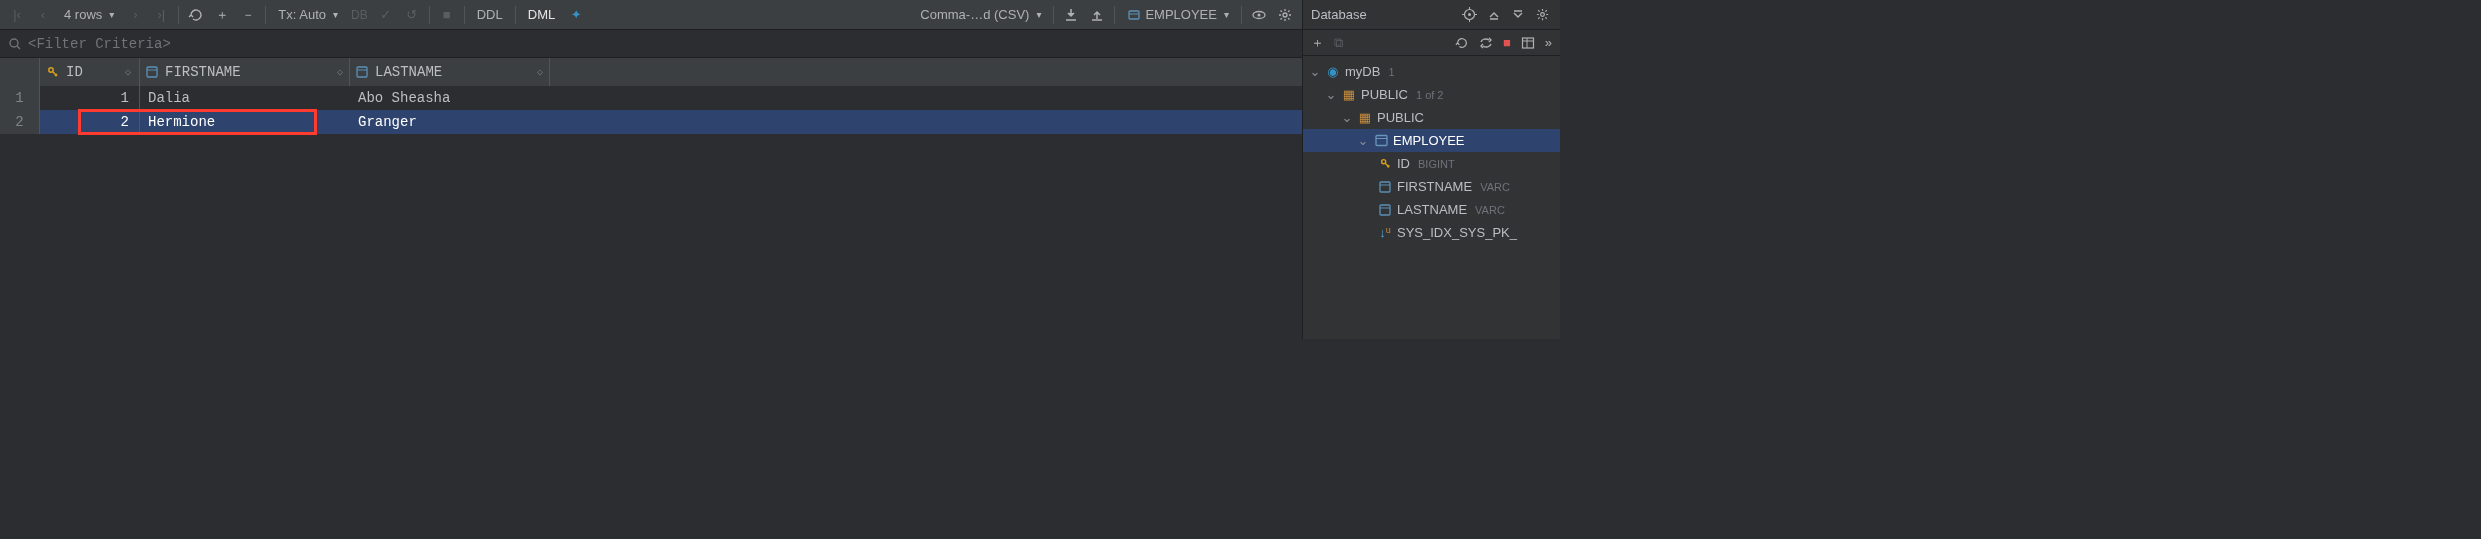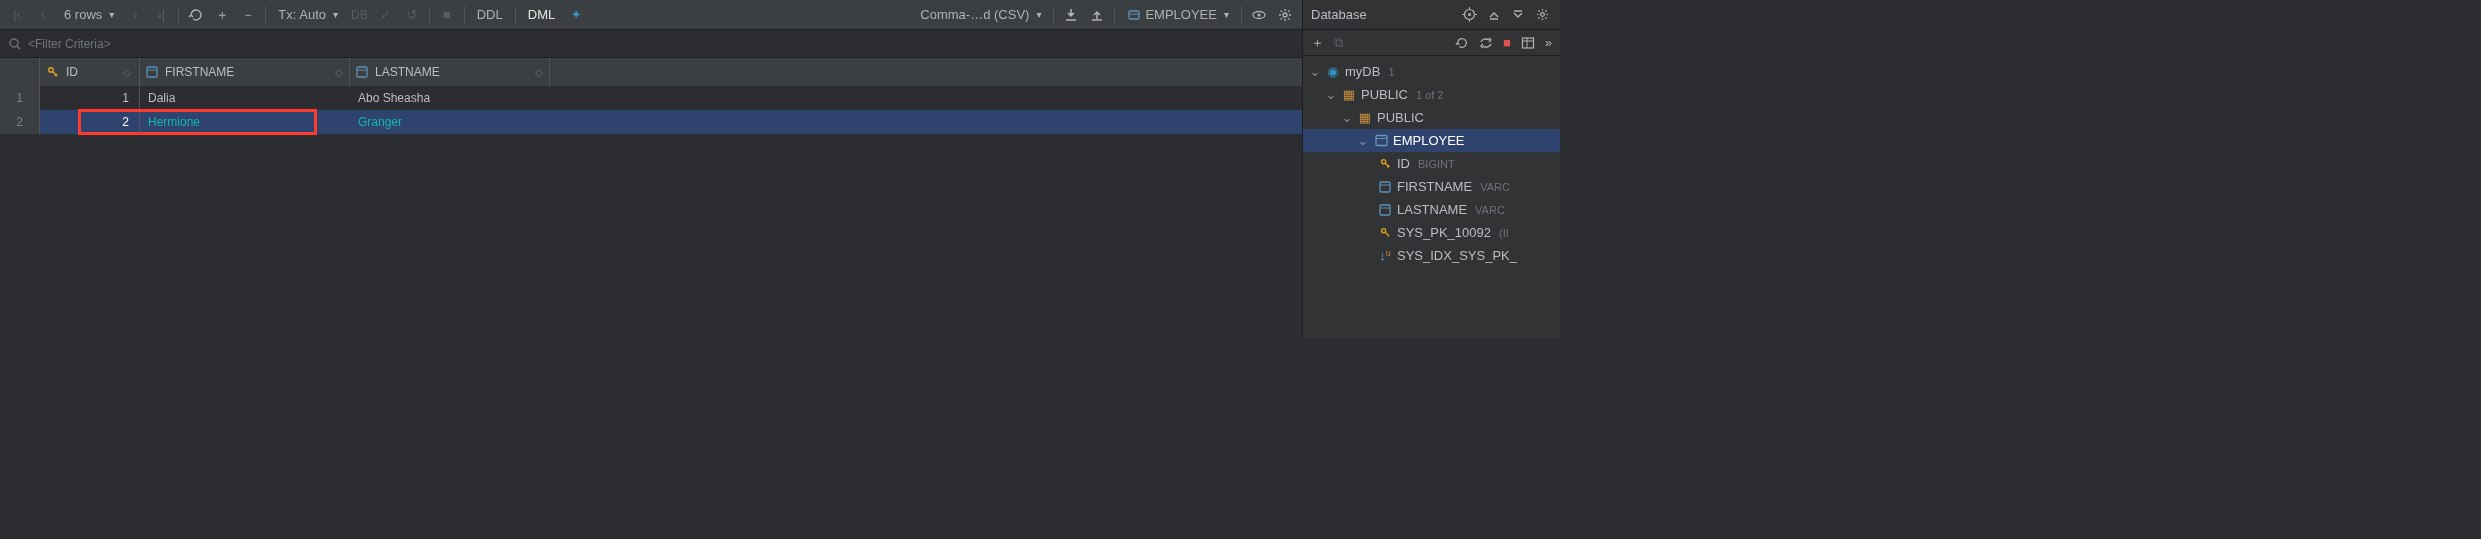--- a/index.html
+++ b/index.html
@@ -6,21 +6,21 @@
   body {
     background: #2b2d30;
     color: #bcbec4;
     font-family: -apple-system, BlinkMacSystemFont, "Segoe UI", sans-serif;
     font-size: 13px;
     width: 1560px;
     height: 339px;
     display: flex;
     overflow: hidden;
   }
-  .mono { font-family: Liberation Sans, sans-serif; font-size: 12px; }
+  .mono { font-family: Liberation Mono, monospace; font-size: 14px; }
 
   
   .left-pane { flex: 1; display: flex; flex-direction: column; background:#2b2d30; min-width:0; }
   .toolbar {
     display: flex; align-items: center; height: 30px;
     background: #3c3f41; padding: 0 6px; gap: 4px;
     border-bottom: 1px solid #1e1f22;
     color:#afb1b3;
   }
   .tb-btn {
@@ -60,21 +60,21 @@
     grid-template-columns: 40px 100px 210px 200px;
     height:24px; align-items:center;
   }
   .grid-row .rownum{ background:#3c3f41; text-align:center; color:#808389; height:100%; display:flex; align-items:center; justify-content:center; border-right:1px solid #515459;}
   .grid-row .cell{ padding:0 8px; height:100%; display:flex; align-items:center; }
   .grid-row .idcell{ justify-content:flex-end; border-right:1px solid #515459; padding-right:10px;}
   .grid-row.normal .cell{ background:#2b2d30; }
   .row2{
     background:#2e436e;
   }
-  .row2 .cell{ color:#14b8a6; }
+  .row2 .cell{ color:#ffffff; }
   .row2 .idcell{ color:#fff;}
   .redbox{
     position:absolute;
     border:3px solid #ff3b30;
     pointer-events:none;
   }
 
   
   .right-pane{
     width: 258px; background:#313335;
@@ -123,21 +123,21 @@
 </style>
 </head>
 <body>
 
 <div class="left-pane">
 
   <div class="toolbar">
     <div class="tb-btn disabled">|‹</div>
     <div class="tb-btn disabled">‹</div>
     <div class="tb-text chev-down">
-        <span>6 rows</span>
+        <span>4 rows</span>
       </div>
     <div class="tb-btn disabled">›</div>
     <div class="tb-btn disabled">›|</div>
     <div class="tb-sep"></div>
     <div class="tb-btn">
       <svg width="16" height="16" viewBox="0 0 16 16">
           <path fill="none" stroke="#afb1b3" stroke-width="1.4" d="M3 8a5 5 0 1 1 2 4M3 8l-2 2M3 8l2 2"></path>
         </svg>
     </div>
     <div class="tb-btn">＋</div>
@@ -372,27 +372,17 @@
       <span class="ico col-ico">
         <svg width="12" height="12" viewBox="0 0 12 12">
             <rect x="1" y="1" width="10" height="10" rx="1" fill="none" stroke="#5c90b5" stroke-width="1.3"></rect>
             <line x1="1" y1="4" x2="11" y2="4" stroke="#5c90b5"></line>
           </svg>
       </span>
       <span>LASTNAME</span>
       <span class="dim">VARC</span>
     </div>
     <div class="tree-row indent4">
-      <span class="ico pk-ico">
-        <svg width="13" height="13" viewBox="0 0 14 14">
-            <circle cx="5" cy="5" r="2.2" fill="none" stroke="#d8a01d" stroke-width="1.5"></circle>
-            <path d="M7 7l4 4" stroke="#d8a01d" stroke-width="1.5"></path>
-          </svg>
-      </span>
-      <span>SYS_PK_10092</span>
-      <span class="dim">(II</span>
-    </div>
-    <div class="tree-row indent4">
       <span class="ico idx-ico">↓<span style="font-size:9px;color:#c78c3b">u</span></span>
       <span>SYS_IDX_SYS_PK_</span>
     </div>
   </div>
 </div>
 
 </body></html>

